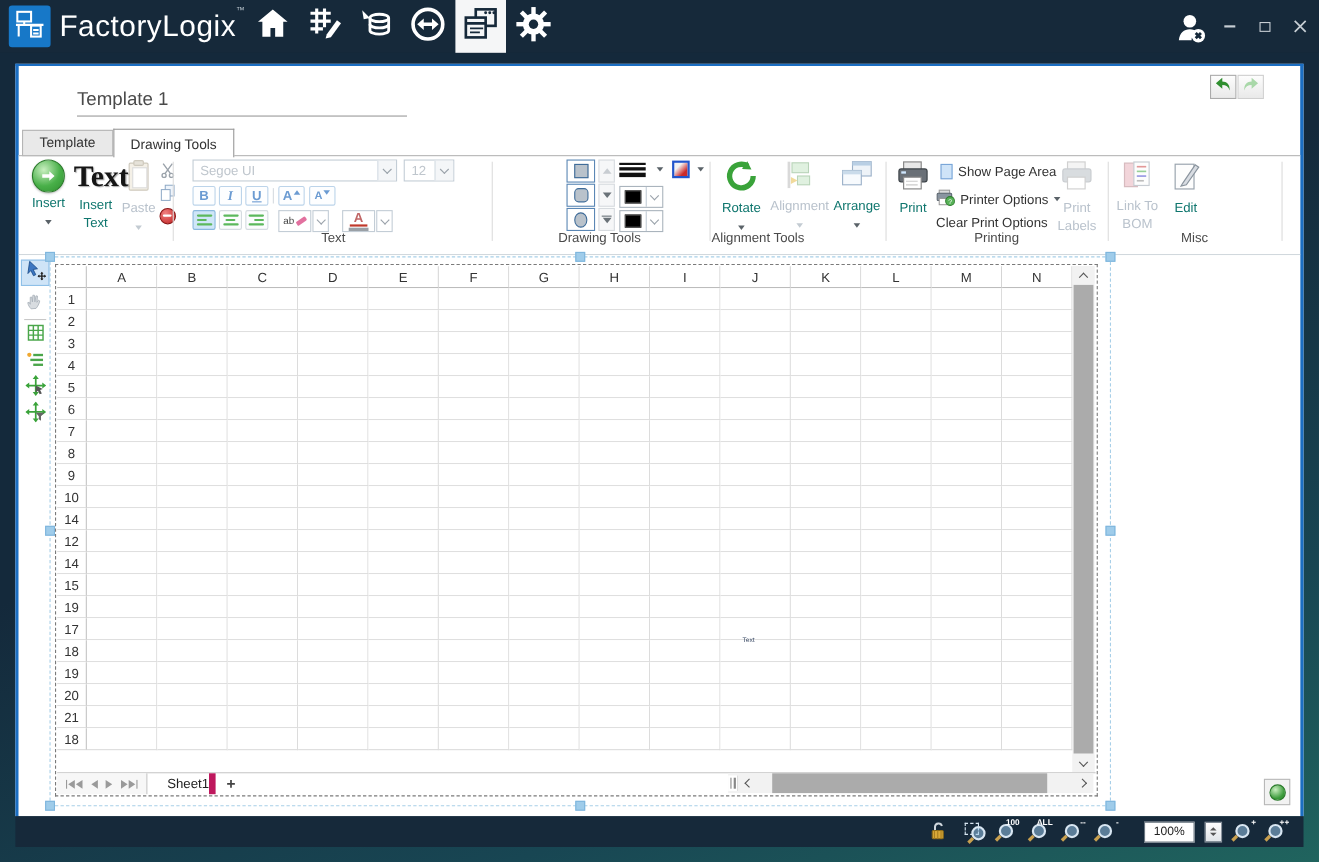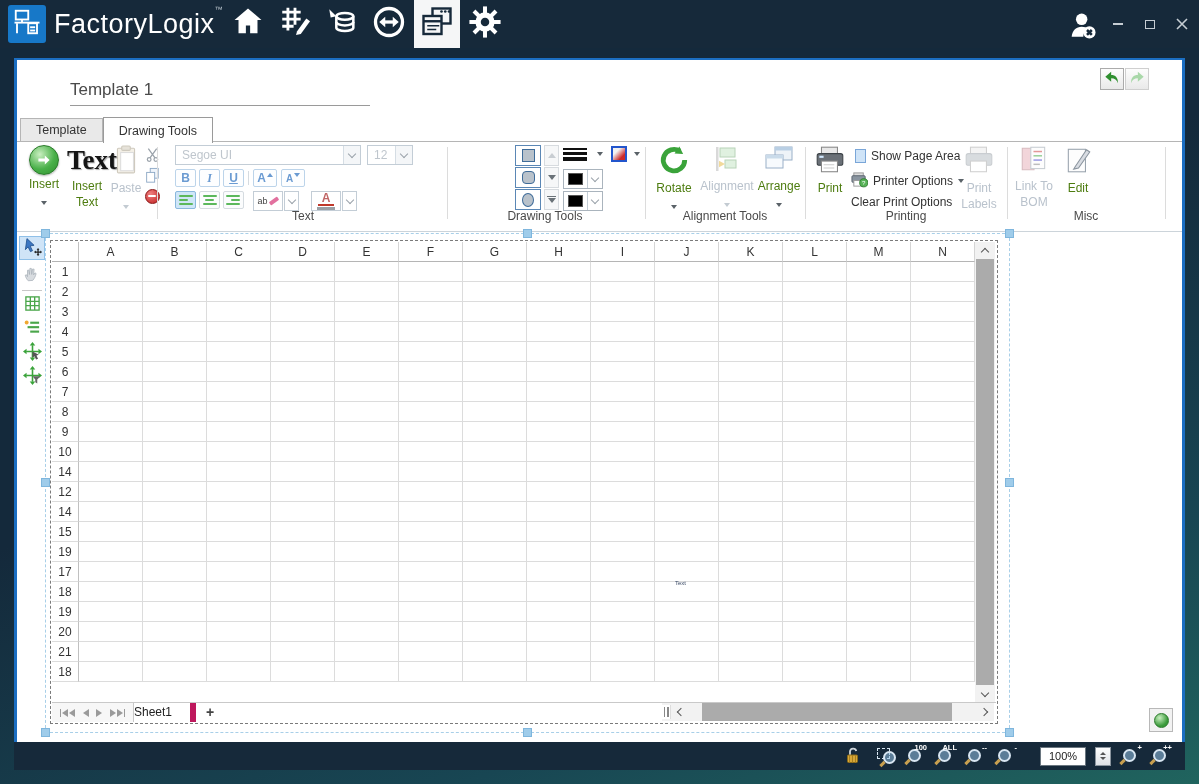--- a/index.html
+++ b/index.html
@@ -32,21 +32,21 @@
   
   .tabs { position:absolute; left:3px; top:57px; height:25px; display:flex; z-index:5; }
   .tab { height:24px; margin-top:1px; padding:0 15px; font-size:12.5px; color:#333; background:#e9e9e9; border:1px solid #b5b5b5; display:flex; align-items:center; cursor:pointer; }
   .tab.active { background:#fff; border-color:#9a9a9a; border-bottom:none; height:26px; margin-top:0; position:relative; z-index:6; }
 
   
   .ribbon { position:absolute; left:0; top:81px; width:1165px; height:91px; background:#fff; border-top:1px solid #b5b5b5; border-bottom:1px solid #ccd4da; }
   .vsep { position:absolute; top:5px; width:1px; height:72px; background:#dcdcdc; }
   .grp-label { position:absolute; top:67px; text-align:center; font-size:12px; color:#4a4a4a; }
   .rb { position:absolute; text-align:center; cursor:pointer; }
-  .rb .lbl { font-size:12px; color:#4d7c0f; line-height:14px; margin-top:2px; }
+  .rb .lbl { font-size:12px; color:#0f766e; line-height:14px; margin-top:2px; }
   .rb.disabled .lbl { color:#b9c2cc; }
   .cd { display:inline-block; width:0; height:0; border-left:3.5px solid transparent; border-right:3.5px solid transparent; border-top:4px solid #5a6268; }
   .cd.dis { border-top-color:#c3cbd2; }
   .chev { display:inline-block; width:6px; height:6px; border-right:1.6px solid #9aa2aa; border-bottom:1.6px solid #9aa2aa; transform:rotate(45deg); }
 
   .orb { width:30px; height:30px; border-radius:50%; margin:0 auto; border:1px solid #2a7a2a;
     background:radial-gradient(circle at 35% 30%, #c9efc0, #49b049 55%, #2f8f2f); display:flex; align-items:center; justify-content:center; box-shadow:0 1px 2px rgba(0,0,0,.3); }
   .t-ins { font-family:"Liberation Serif", serif; font-weight:bold; font-size:27px; color:#151515; text-shadow:1px 1px 1px #aaa; line-height:30px; }
   .mini { width:18px; height:18px; display:flex; align-items:center; justify-content:center; cursor:pointer; }
   .delc { width:15px; height:15px; border-radius:50%; background:radial-gradient(circle at 35% 30%, #f08080, #c02020); border:1px solid #8a1515; display:flex; align-items:center; justify-content:center; }
@@ -89,21 +89,21 @@
   .g-cell { width:64px; border-right:1px solid #dcdcdc; border-bottom:1px solid #dcdcdc; background:#fff; }
   .vscroll { position:absolute; left:925px; top:2px; width:20px; height:460px; background:#f2f2f2; }
   .vthumb { position:absolute; left:1px; top:17px; width:18px; height:426px; background:#ababab; }
   .varr { position:absolute; left:0; width:20px; height:16px; display:flex; align-items:center; justify-content:center; background:#f2f2f2; cursor:pointer; }
   .sheetbar { position:absolute; left:2px; top:462px; width:944px; height:20px; border-top:1px solid #c9c9c9; background:#fff; display:flex; align-items:stretch; }
   .navbox { width:82px; background:#f7f7f7; border-right:1px solid #c9c9c9; display:flex; align-items:center; justify-content:space-around; padding:0 4px; }
   .tri-l { width:0; height:0; border-top:4px solid transparent; border-bottom:4px solid transparent; border-right:6px solid #9a9a9a; }
   .tri-r { width:0; height:0; border-top:4px solid transparent; border-bottom:4px solid transparent; border-left:6px solid #9a9a9a; }
   .nbar { width:1.5px; height:8px; background:#9a9a9a; }
   .ng { display:flex; align-items:center; gap:1px; cursor:pointer; }
-  .sheettab { width:62px; text-align:left; line-height:19px; font-size:12px; color:#222; border-right:6px solid #be185d; cursor:pointer; }
+  .sheettab { width:62px; text-align:right; line-height:19px; font-size:12px; color:#222; border-right:6px solid #be185d; cursor:pointer; }
   .addsheet { width:28px; text-align:center; line-height:19px; font-size:14px; color:#444; font-weight:bold; cursor:pointer; }
   .hscroll { position:absolute; left:612px; top:463px; width:332px; height:18px; background:#f2f2f2; display:flex; align-items:center; }
   .splitter { width:9px; height:14px; display:flex; gap:2px; align-items:center; justify-content:center; background:#fff; border-right:1px solid #ddd; cursor:col-resize; }
   .splitter i { width:1.5px; height:10px; background:#888; }
   .harr { width:17px; height:18px; display:flex; align-items:center; justify-content:center; cursor:pointer; }
   .htrack { position:relative; flex:1; height:18px; }
   .hthumb { position:absolute; left:14px; top:0; width:250px; height:18px; background:#ababab; }
   .chev2 { display:inline-block; width:6px; height:6px; border-right:1.8px solid #555; border-bottom:1.8px solid #555; }
 
   .textobj { position:absolute; left:625px; top:340px; font-size:6px; color:#3a4a66; line-height:7px; cursor:pointer; }
@@ -421,21 +421,21 @@
     </div>
     <div class="rb" style="left:739px;top:3px;width:46px">
       <div><svg width="30" height="28" viewBox="0 0 30 26">
             <rect x="11" y="1" width="17" height="13" fill="#eef3f8" stroke="#9ab0c8"></rect>
             <rect x="11" y="1" width="17" height="3.5" fill="#b9cfe4"></rect>
             <rect x="2" y="9" width="17" height="13" fill="#f7fafd" stroke="#9ab0c8"></rect>
             <rect x="2" y="9" width="17" height="3.5" fill="#cadbea"></rect>
           </svg></div>
       <div class="lbl">Arrange</div><span class="cd"></span>
     </div>
-    <div class="grp-label" style="left:628px;width:160px">Alignment Tools</div>
+    <div class="grp-label" style="left:592px;width:160px">Alignment Tools</div>
     <div class="vsep" style="left:788px"></div>
 
     <div class="rb" style="left:792px;top:3px;width:42px">
       <div><svg width="32" height="30" viewBox="0 0 30 28">
             <rect x="7" y="2" width="15" height="7" fill="#e8e8e8" stroke="#888"></rect>
             <rect x="3" y="8" width="24" height="11" rx="2" fill="#6a7077" stroke="#3d4348"></rect>
             <rect x="5" y="10" width="4" height="2" fill="#d0e8ff"></rect>
             <rect x="7" y="15" width="15" height="10" fill="#fff" stroke="#888"></rect>
             <path d="M9 18.5h10M9 21.5h10" stroke="#ccc"></path>
           </svg></div>

